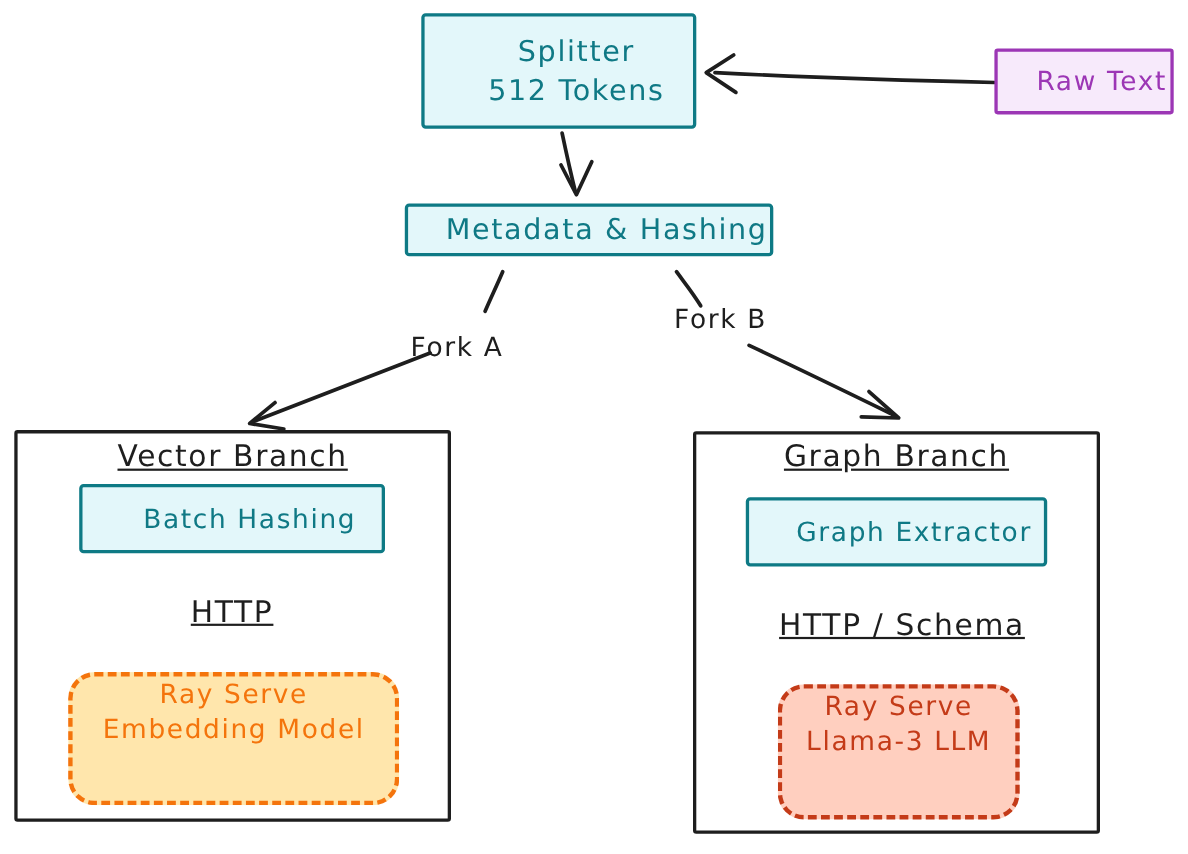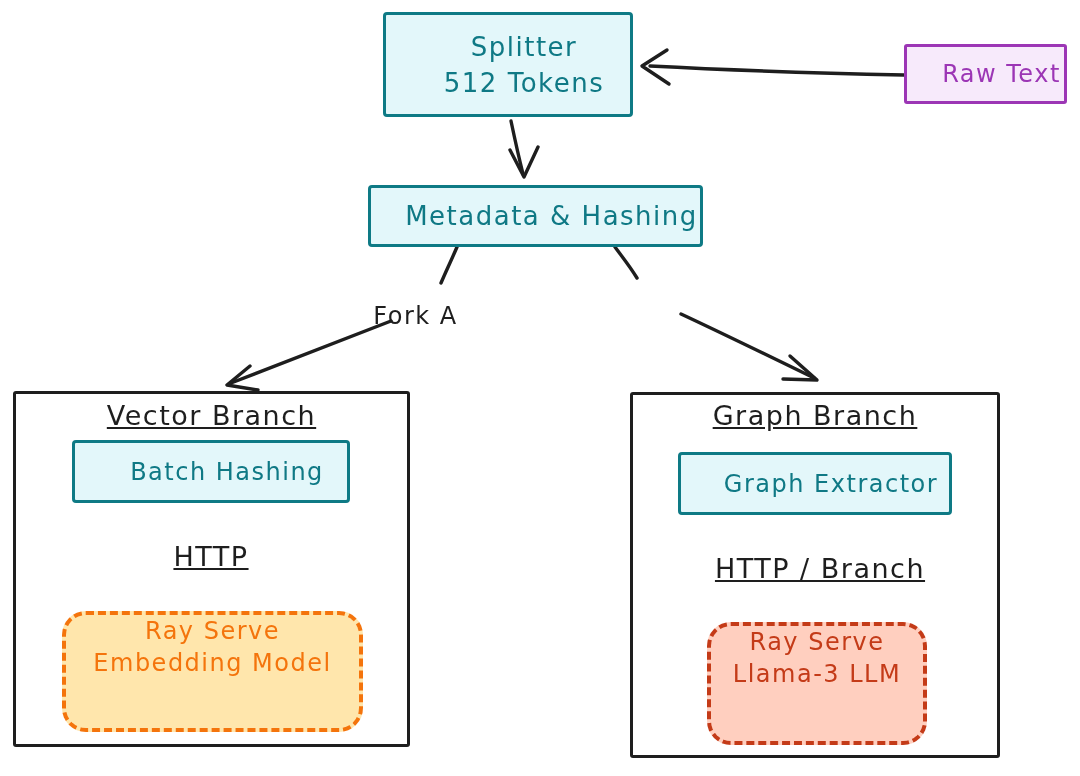--- a/index.html
+++ b/index.html
@@ -85,25 +85,26 @@
 
   <div class="node teal-box hand-lg" style="left:383px; top:12px; width:250px; height:105px;">
     <span>Splitter</span>
     <span>512 Tokens</span>
   </div>
 
   <div class="node purple-box hand-md" style="left:904px; top:44px; width:163px; height:60px;">
     <span>Raw Text</span>
   </div>
 
-  <div class="node teal-box hand-lg" style="left:368px; top:185px; width:335px; height:62px;">
+  <div class="node teal-box hand-lg" style="left:368px; top:185px; width:335px; height:48px;">
     <span>Metadata &amp; Hashing</span>
   </div>
 
   <div class="lbl hand-md" style="left:358px; top:284px; width:115px;margin-top:16px;">Fork A</div>
+  <div class="lbl hand-md" style="left:600px; top:274px; width:110px;">Fork B</div>
 
   <div class="container-box" style="left:13px; top:391px; width:397px; height:356px;"></div>
   <div class="lbl hand-sm" style="left:13px; top:402px; width:397px;">Vector Branch</div>
 
   <div class="node teal-box hand-md" style="left:72px; top:440px; width:278px; height:63px;">
     <span>Batch Hashing</span>
   </div>
 
   <div class="lbl hand-sm" style="left:136px; top:543px; width:150px;">HTTP</div>
 
@@ -112,20 +113,20 @@
     <span>Embedding Model</span>
   </div>
 
   <div class="container-box" style="left:630px; top:392px; width:370px; height:366px;"></div>
   <div class="lbl hand-sm" style="left:630px; top:402px; width:370px;">Graph Branch</div>
 
   <div class="node teal-box hand-md" style="left:678px; top:452px; width:274px; height:63px;">
     <span>Graph Extractor</span>
   </div>
 
-  <div class="lbl hand-sm" style="left:695px; top:555px; width:250px;">HTTP / Branch</div>
+  <div class="lbl hand-sm" style="left:695px; top:555px; width:250px;">HTTP / Schema</div>
 
   <div class="dashed-box red-box hand-md" style="left:707px; top:622px; width:220px; height:123px;">
     <span>Ray Serve</span>
     <span>Llama-3 LLM</span>
   </div>
 
 </div>
 
 </body></html>

